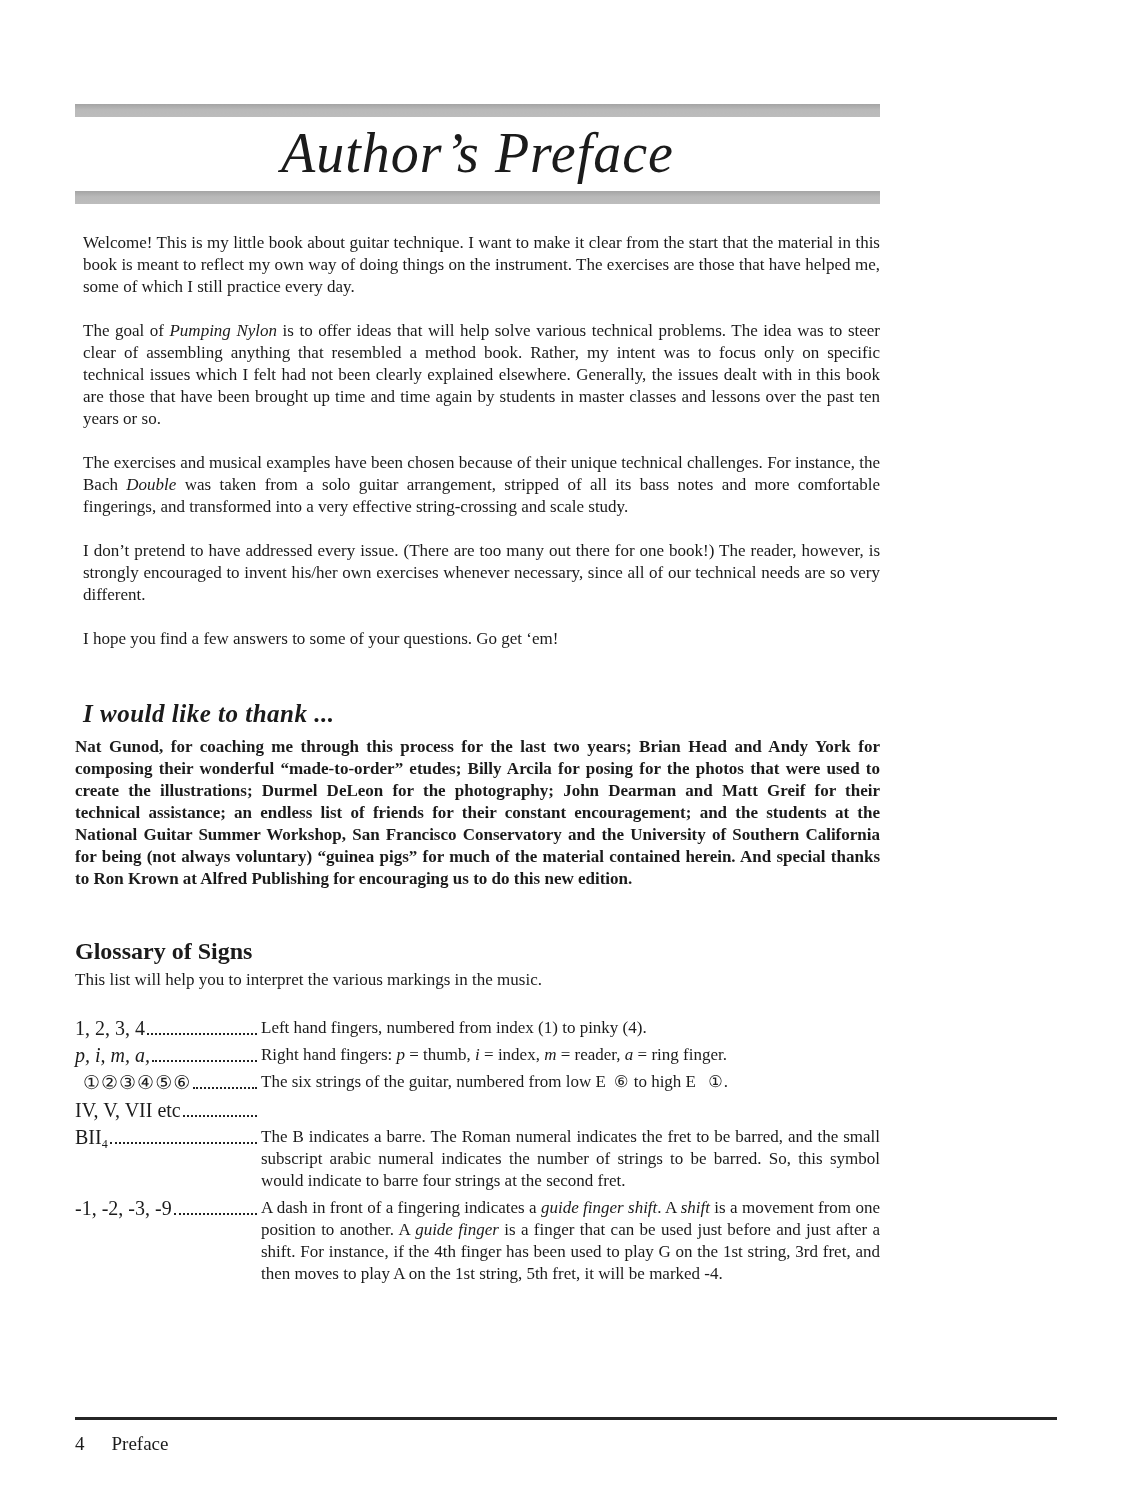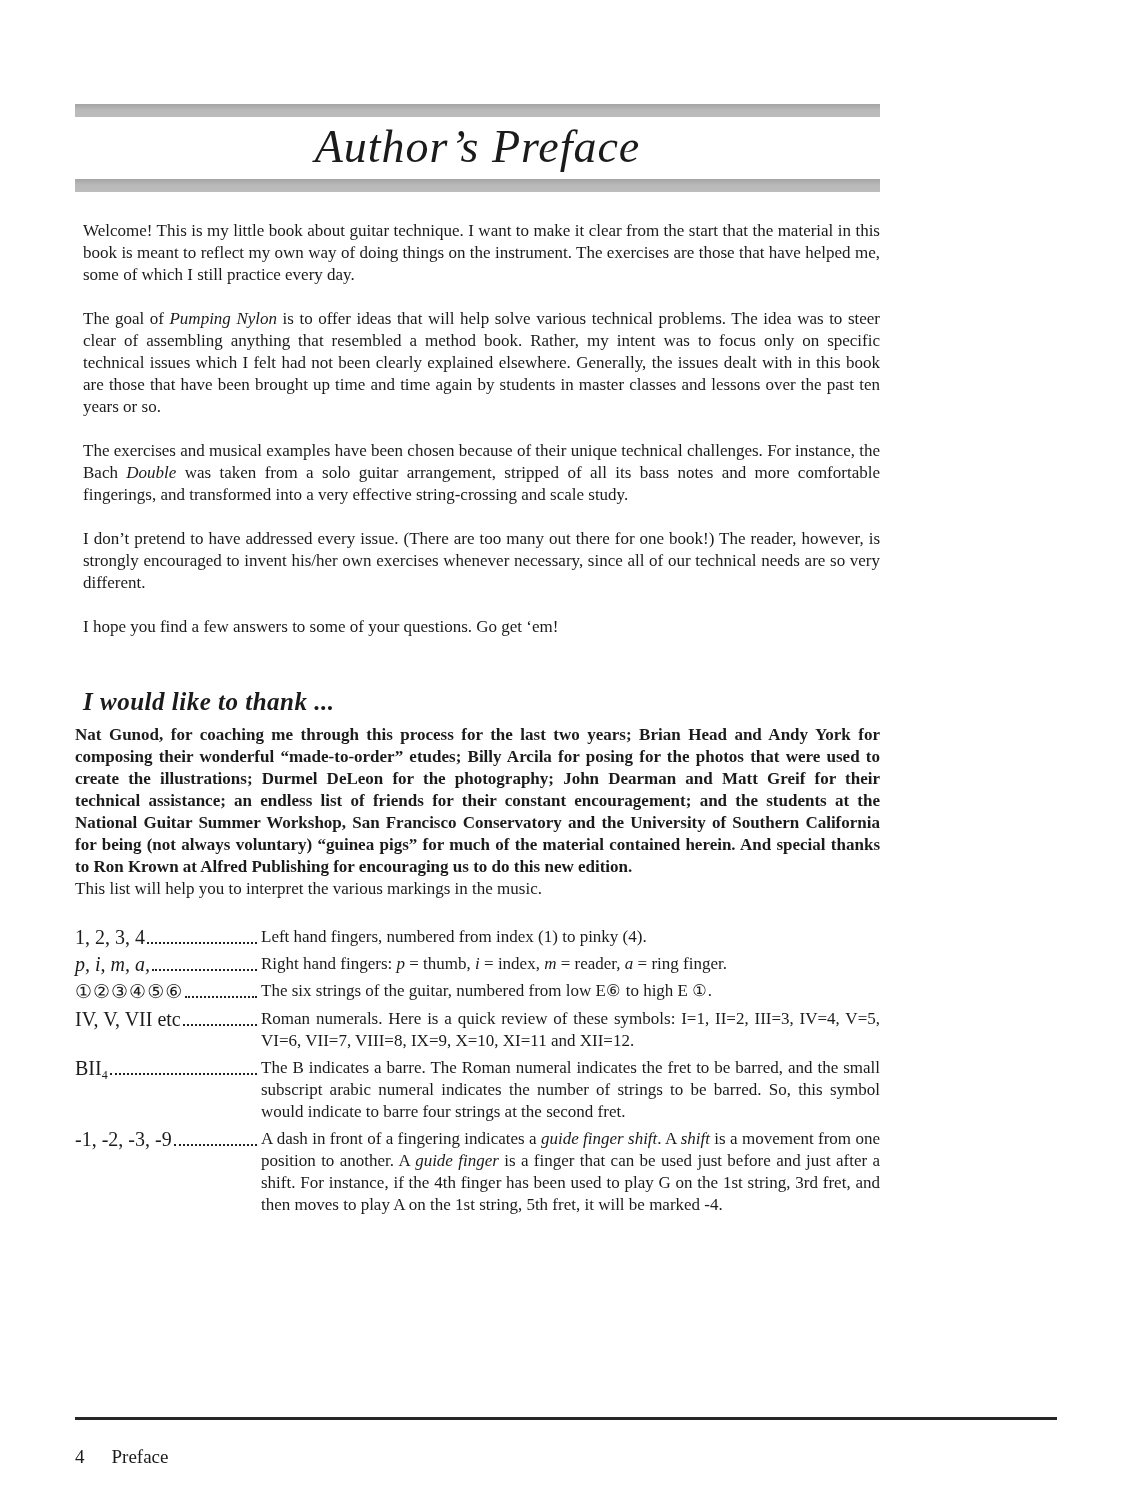--- a/index.html
+++ b/index.html
@@ -25,41 +25,41 @@
   
   .title-band {
     margin-top: 104px;
   }
   .gray-bar {
     height: 13px;
     background: linear-gradient(180deg, #a4a4a4 0%, #b9b9b9 45%, #bcbcbc 100%);
   }
   .page-title {
     font-style: italic;
-    font-size: 46px;
+    font-size: 56px;
     line-height: 1.18;
     text-align: center;
     padding: 3px 0 5px 0;
     letter-spacing: 1px;
   }
   
   .body-text p, .g-def, .glossary-intro, .thanks-body {
     font-size: 17px;
     line-height: 22px;
     text-align: justify;
   }
   .body-text p {
     margin: 0 0 22px 8px;
   }
   .body-text {
     margin-top: 28px;
   }
   .it { font-style: italic; }
   .sub { font-size: 0.6em; vertical-align: -0.3em; }
-  .circ { font-size: 0.95em; font-style: normal; letter-spacing: 1px; }
+  .circ { font-size: 0.95em; font-style: normal; letter-spacing: 1px; margin-left: 8px; }
   
   .thanks-heading {
     font-size: 25px;
     font-weight: bold;
     font-style: italic;
     margin: 50px 0 8px 8px;
     letter-spacing: 0.5px;
   }
   .thanks-body { margin: 0; font-weight: bold; }
   
@@ -91,21 +91,21 @@
     height: 15px;
   }
   .g-def { flex: 1 1 auto; }
   
   .footer {
     position: absolute;
     left: 75px;
     top: 1417px;
     width: 982px;
     border-top: 3px solid #262626;
-    padding-top: 26px;
+    padding-top: 13px;
     font-size: 19px;
   }
   .footer .section-label { margin-left: 27px; }
 </style>
 </head>
 <body>
 
 <div class="page">
 
   <div class="title-band">
@@ -118,20 +118,21 @@
     <p><span>Welcome!  This is my little book about guitar technique.  I want to make it clear from the start that the material in this book is meant to reflect my own way of doing things on the instrument.  The exercises are those that have helped me, some of which I still practice every day.</span></p>
     <p><span>The goal of </span><span class="it">Pumping Nylon</span><span> is to offer ideas that will help solve various technical problems.  The idea was to steer clear of assembling anything that resembled a method book.  Rather, my intent was to focus only on specific technical issues which I felt had not been clearly explained elsewhere.  Generally, the issues dealt with in this book are those that have been brought up time and time again by students in master classes and lessons over the past ten years or so.</span></p>
     <p><span>The exercises and musical examples have been chosen because of their unique technical challenges.  For instance, the Bach </span><span class="it">Double</span><span>  was taken from a solo guitar arrangement, stripped of all its bass notes and more comfortable fingerings, and transformed into a very effective string-crossing and scale study.</span></p>
     <p><span>I don’t pretend to have addressed every issue.  (There are too many out there for one book!)  The reader, however, is strongly encouraged to invent his/her own exercises whenever necessary, since all of our technical needs are so very different.</span></p>
     <p><span>I hope you find a few answers to some of your questions.  Go get ‘em!</span></p>
   </div>
 
   <div class="thanks-heading">I would like to thank ...</div>
   <p class="thanks-body"><span>Nat Gunod, for coaching me through this process for the last two years; Brian Head and Andy York for composing their wonderful “made-to-order” etudes; Billy Arcila for posing for the photos that were used to create the illustrations; Durmel DeLeon for the photography; John Dearman and Matt Greif for their technical assistance; an endless list of friends for their constant encouragement; and the students at the National Guitar Summer Workshop, San Francisco Conservatory and the University of Southern California for being (not always voluntary) “guinea pigs” for much of the material contained herein.  And special thanks to Ron Krown at Alfred Publishing for encouraging us to do this new edition.</span></p>
 
+  <div class="glossary-heading">Glossary of Signs</div>
   <p class="glossary-intro">This list will help you to interpret the various markings in the music.</p>
 
   <div class="glossary-list">
 
     <div class="g-row">
       <div class="g-term">
         <span><span>1, 2, 3, 4</span></span>
         <span class="leader"></span>
       </div>
       <div class="g-def"><span>Left hand fingers, numbered from index (1) to pinky (4).</span></div>
@@ -151,21 +152,20 @@
         <span class="leader"></span>
       </div>
       <div class="g-def"><span>The six strings of the guitar, numbered from low E</span><span class="circ">⑥</span><span> to high E </span><span class="circ">①</span><span>.</span></div>
     </div>
 
     <div class="g-row">
       <div class="g-term">
         <span><span>IV, V, VII etc</span></span>
         <span class="leader"></span>
       </div>
-      <div class="g-def"><span>Roman numerals. Here is a quick review of these symbols: I=1, II=2, III=3, IV=4, V=5, VI=6, VII=7, VIII=8, IX=9, X=10, XI=11 and XII=12.</span></div>
     </div>
 
     <div class="g-row">
       <div class="g-term">
         <span><span>BII</span><span class="sub">4</span><span> </span></span>
         <span class="leader"></span>
       </div>
       <div class="g-def"><span>The B indicates a barre.  The Roman numeral indicates the fret to be barred, and the small subscript arabic numeral indicates the number of strings to be barred.  So, this symbol would indicate to barre four strings at the second fret.</span></div>
     </div>
 

